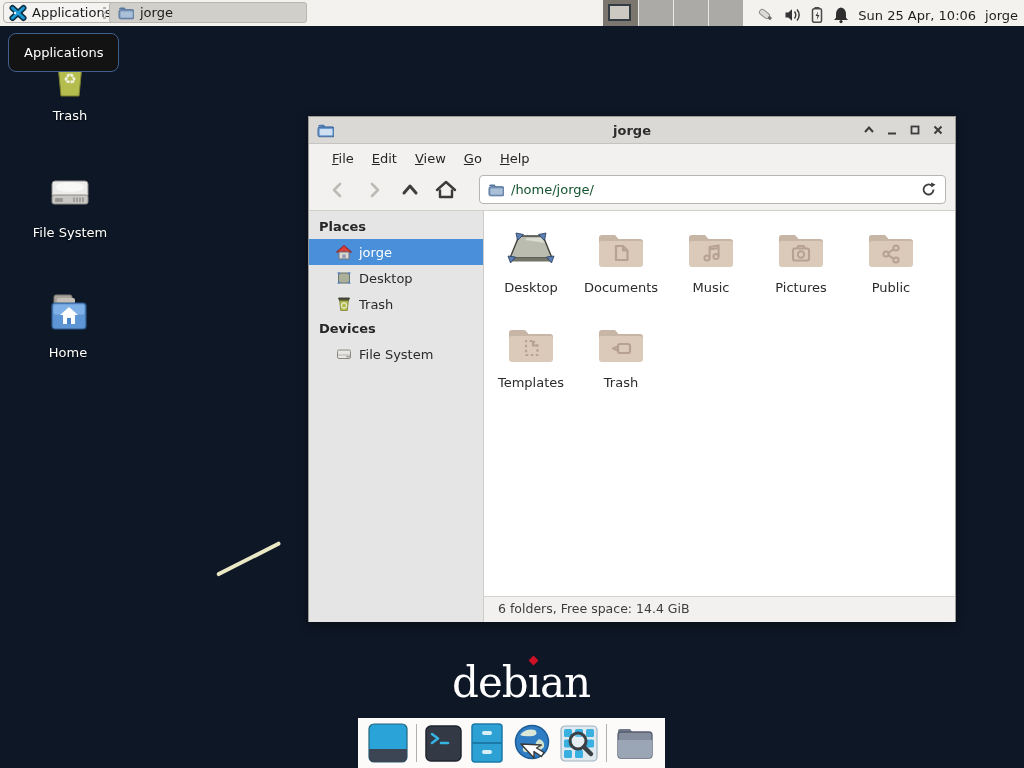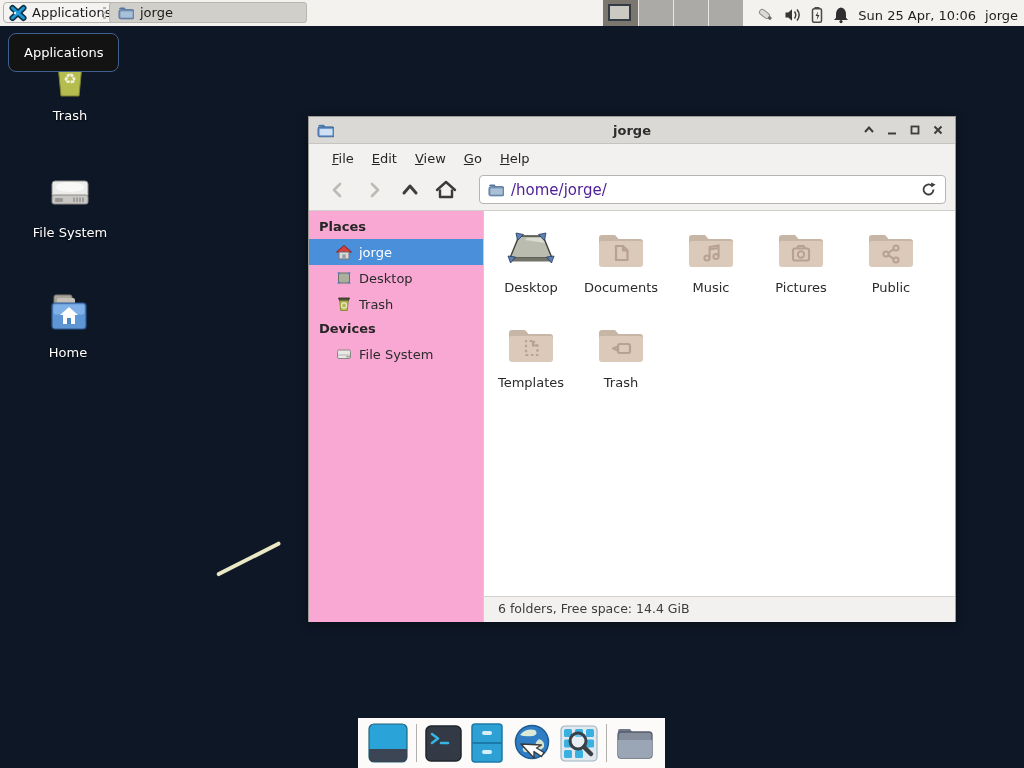--- a/index.html
+++ b/index.html
@@ -43,23 +43,23 @@
   .winbtns{position:absolute;right:10px;top:0;height:26px;display:flex;align-items:center;gap:9px;}
   .wbtn{width:14px;height:14px;display:flex;align-items:center;justify-content:center;}
   .menubar{height:25px;background:#f2f1ef;display:flex;align-items:flex-end;padding-left:14px;}
   .menu-item{display:inline-block;font-size:13px;color:#262626;padding:3px 9px;}
   .menu-item::first-letter{text-decoration:underline;}
   .toolbar{height:42px;background:#f2f1ef;border-bottom:1px solid #d2d0cc;position:relative;display:flex;align-items:center;box-sizing:border-box;}
   .nav{width:26px;height:26px;display:flex;align-items:center;justify-content:center;margin-left:10px;}
   .nav:first-child{margin-left:16px;}
   .addr{position:absolute;left:170px;top:6px;width:467px;height:29px;background:#fff;border:1px solid #b8b5b0;
         border-radius:4px;display:flex;align-items:center;box-sizing:border-box;padding:0 8px;gap:7px;}
-  .addr input{flex:1;border:none;outline:none;background:transparent;font-family:inherit;font-size:15px;color:#4c1d95;padding:0;}
+  .addr input{flex:1;border:none;outline:none;background:transparent;font-family:inherit;font-size:13px;color:#14532d;padding:0;}
   .fm-body{display:flex;height:411px;}
-  .sidebar{width:175px;background:#f9a8d4;border-right:1px solid #cfcdc8;box-sizing:border-box;padding-top:4px;}
+  .sidebar{width:175px;background:#e5e5e5;border-right:1px solid #cfcdc8;box-sizing:border-box;padding-top:4px;}
   .sb-header{height:24px;line-height:24px;padding-left:10px;font-size:13px;font-weight:bold;color:#262626;}
   .sb-row{height:26px;display:flex;align-items:center;gap:7px;padding-left:27px;font-size:13px;color:#2a2a2a;}
   .sb-row.selected{background:#4a8fd9;color:#fff;}
   .rightpane{flex:1;display:flex;flex-direction:column;}
   .files{flex:1;background:#fff;display:flex;flex-wrap:wrap;align-content:flex-start;padding:8px 0 0 2px;}
   .fm-item{width:90px;height:95px;display:flex;flex-direction:column;align-items:center;padding-top:5px;box-sizing:border-box;}
   .fm-item .ic{height:52px;display:flex;align-items:center;justify-content:center;}
   .fm-item .lbl{font-size:13px;color:#2b2b2b;margin-top:4px;}
   .statusbar{height:25px;background:#f2f1ef;border-top:1px solid #d5d3cf;font-size:12.5px;color:#3d3d3d;
              line-height:24px;padding-left:14px;}
@@ -394,20 +394,21 @@
           </div>
 
         </div>
         <div class="statusbar">
           <span>6 folders, Free space: 14.4 GiB</span>
         </div>
       </div>
     </div>
   </div>
 
+  <div class="debian"><span>deb</span><span class="deb-i">ı</span><span>an</span></div>
 
   <div class="dock">
     <div class="dock-item">
       <svg width="40" height="40" viewBox="0 0 40 40">
         <rect x="1" y="1" width="38" height="38" rx="5" fill="#29a3d8" stroke="#22657f" stroke-width="1.2"></rect>
         <path d="M1 26 h38 v8 q0 5-5 5 h-28 q-5 0-5-5 z" fill="#3c4553"></path>
       </svg>
     </div>
     <div class="sep"></div>
     <div class="dock-item">

